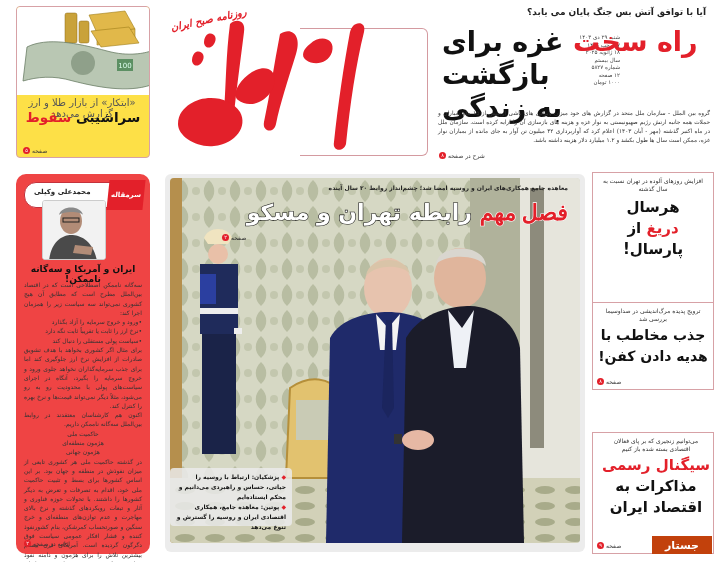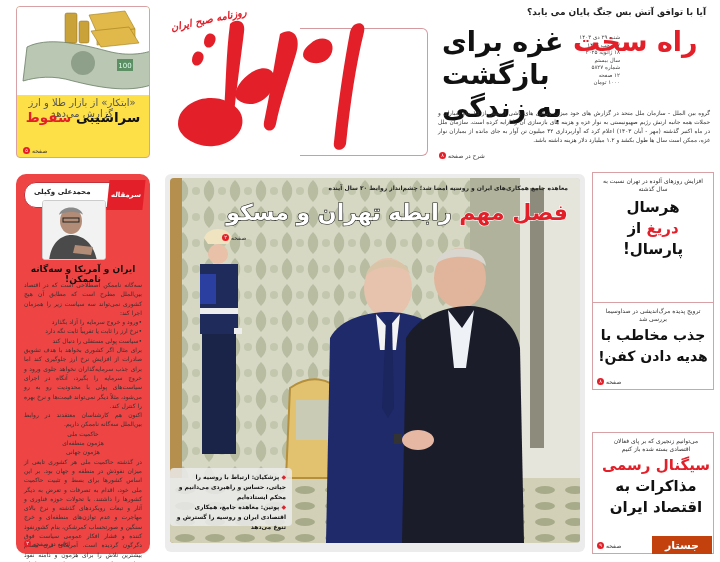--- a/index.html
+++ b/index.html
@@ -49,21 +49,21 @@
   .ed-body { position: absolute; top: 106px; right: 8px; left: 8px; font-size: 6px; line-height: 9.3px; color: #333; text-align: justify; }
   .ed-body p { margin: 0; }
   .ed-ref { right: auto; left: 8px; top: 366px; }
 
   
   .photo-frame { position: absolute; left: 165px; top: 174px; width: 420px; height: 378px; background: #ececec; border-radius: 6px; }
   .photo { position: absolute; left: 170px; top: 178px; width: 410px; height: 365px; overflow: hidden; border-radius: 4px; }
   .photo svg { display: block; }
   .photo-kicker { position: absolute; top: 6px; right: 12px; font-size: 6px; color: #222; font-weight: bold; }
   .photo-title { position: absolute; top: 22px; right: 12px; font-size: 22px; font-weight: 900; letter-spacing: -1px; color: #fff; -webkit-text-stroke: 1.2px #111; paint-order: stroke fill; }
-  .photo-title .red { color: #e3202a; -webkit-text-stroke: 1.2px #fff; }
+  .photo-title .red { color: #e3202a; font-family: Liberation Serif, serif; -webkit-text-stroke: 1.2px #fff; }
   .photo-ref { top: 56px; left: 52px; color: #222; }
   .caption-box { position: absolute; left: 0px; top: 290px; width: 122px; height: 58px; background: rgba(235,235,235,0.85); border-radius: 4px; padding: 4px 6px; font-size: 6px; line-height: 10px; color: #111; font-weight: bold; }
   .caption-box .bullet { color: #e3202a; font-size: 6px; }
 
   
   .side-box { position: absolute; left: 592px; width: 122px; border: 1.5px solid #d7a1a6; background: #fff; }
   .side-kicker { text-align: center; font-size: 6px; color: #333; padding: 4px 4px 0; line-height: 8px; }
   .side-title { text-align: center; font-weight: 900; font-size: 15px; line-height: 21px; letter-spacing: -0.5px; }
   .side-ref { position: absolute; left: 4px; bottom: 4px; }
   .jostar { position: absolute; left: 652px; top: 536px; width: 60px; height: 18px; background: #c2410c; color: #fff; font-size: 11px; font-weight: 900; display: flex; align-items: center; justify-content: center; }

